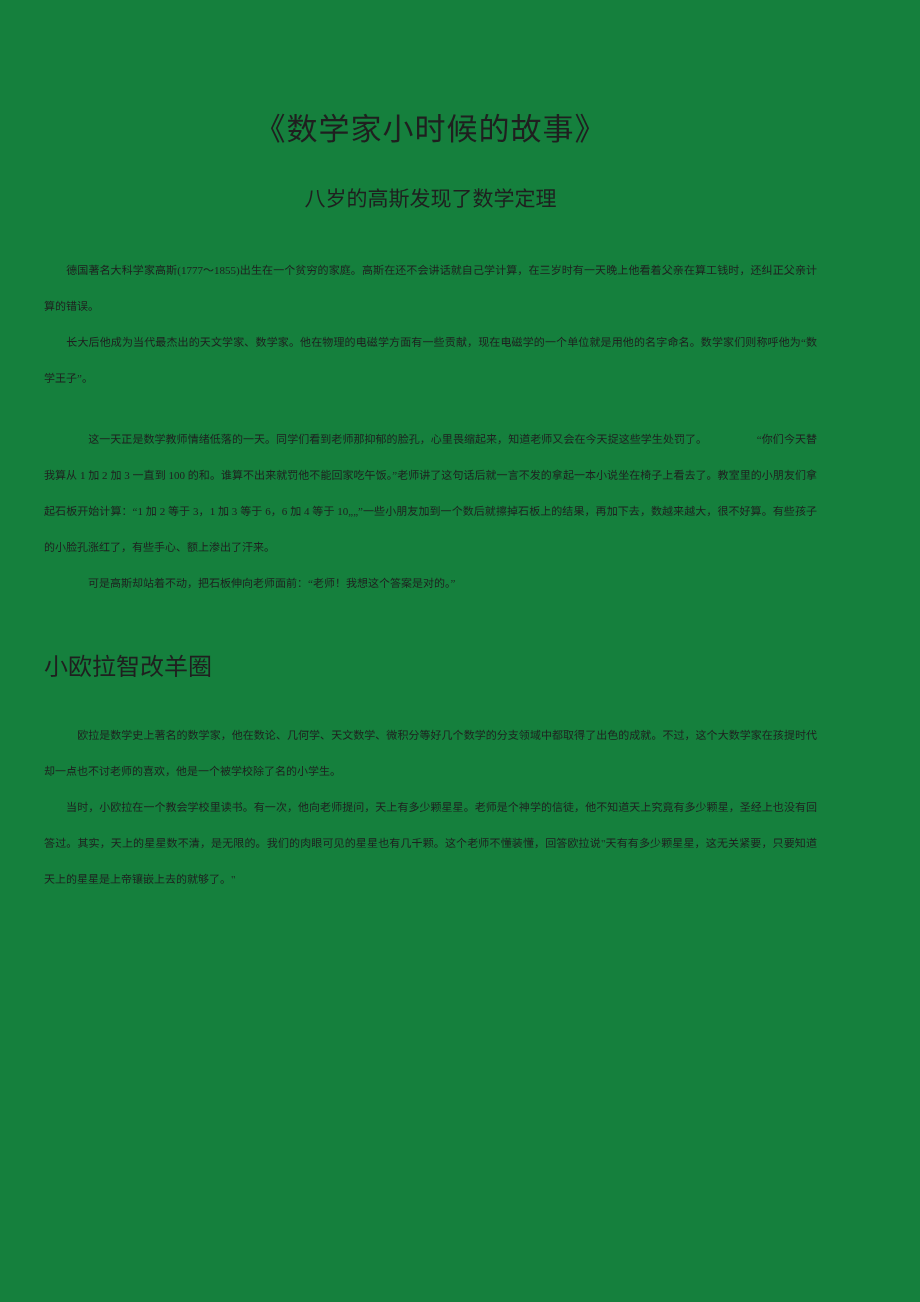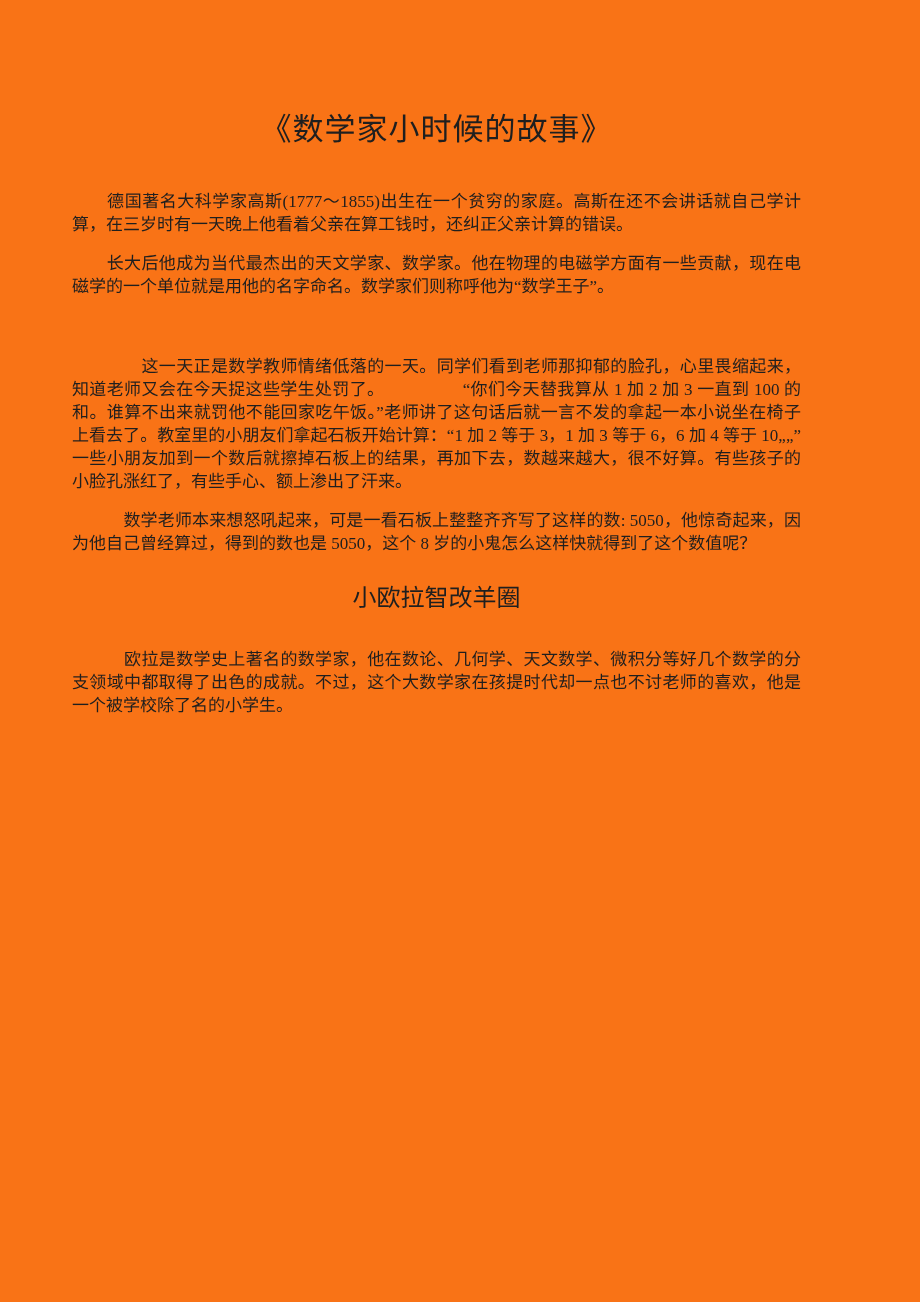--- a/index.html
+++ b/index.html
@@ -2,73 +2,74 @@
 <html lang="zh-CN"><head>
 <meta charset="utf-8">
 <style>
   html, body { margin: 0; padding: 0; background: #ffffff; }
   .page {
     position: relative;
     width: 920px;
     height: 1302px;
     box-sizing: border-box;
     margin: 0 auto;
-    padding: 108px 103px 0 56px;
-    background: #f97316;
+    padding: 108px 103px 0 44px;
+    background: #15803d;
     color: #1f1f1f;
     font-family: "Liberation Serif", "DejaVu Serif", serif;
     overflow: hidden;
   }
   .doc-title {
     text-align: center;
     font-size: 31px;
     line-height: 44px;
     font-weight: 400;
     letter-spacing: 1px;
   }
   .sec-heading-1 {
     text-align: center;
     font-size: 21px;
     line-height: 30px;
     font-weight: 400;
     margin-top: 32px;
   }
   .sec-body-1 { margin-top: 38px; }
   .sec-heading-2 {
-    text-align: center;
     font-size: 24px;
     line-height: 36px;
     font-weight: 400;
-    margin-top: 25px;
+    margin-top: 48px;
     margin-bottom: 32px;
   }
   .para {
-    margin: 16px;
-    font-size: 17px;
-    line-height: 23px;
+    margin: 0;
+    font-size: 11px;
+    line-height: 36px;
     text-align: justify;
     min-height: 25px;
     word-break: break-all;
   }
 </style>
 </head>
 <body>
 
 <div class="page">
 
   <div class="doc-title">《数学家小时候的故事》</div>
 
+  <div class="sec-heading-1">八岁的高斯发现了数学定理</div>
 
   <div class="sec-body-1">
       <p class="para">　　德国著名大科学家高斯(1777～1855)出生在一个贫穷的家庭。高斯在还不会讲话就自己学计算，在三岁时有一天晚上他看着父亲在算工钱时，还纠正父亲计算的错误。</p>
       <p class="para">　　长大后他成为当代最杰出的天文学家、数学家。他在物理的电磁学方面有一些贡献，现在电磁学的一个单位就是用他的名字命名。数学家们则称呼他为“数学王子”。</p>
       <p class="para"></p>
       <p class="para">　　　　这一天正是数学教师情绪低落的一天。同学们看到老师那抑郁的脸孔，心里畏缩起来，知道老师又会在今天捉这些学生处罚了。　　　　　“你们今天替我算从 1 加 2 加 3 一直到 100 的和。谁算不出来就罚他不能回家吃午饭。”老师讲了这句话后就一言不发的拿起一本小说坐在椅子上看去了。教室里的小朋友们拿起石板开始计算：“1 加 2 等于 3，1 加 3 等于 6，6 加 4 等于 10„„”一些小朋友加到一个数后就擦掉石板上的结果，再加下去，数越来越大，很不好算。有些孩子的小脸孔涨红了，有些手心、额上渗出了汗来。</p>
-      <p class="para">　　　数学老师本来想怒吼起来，可是一看石板上整整齐齐写了这样的数: 5050，他惊奇起来，因为他自己曾经算过，得到的数也是 5050，这个 8 岁的小鬼怎么这样快就得到了这个数值呢？</p>
+      <p class="para">　　　　可是高斯却站着不动，把石板伸向老师面前：“老师！我想这个答案是对的。”</p>
     </div>
 
   <div class="sec-heading-2">小欧拉智改羊圈</div>
 
   <div class="sec-body-2">
       <p class="para">　　　欧拉是数学史上著名的数学家，他在数论、几何学、天文数学、微积分等好几个数学的分支领域中都取得了出色的成就。不过，这个大数学家在孩提时代却一点也不讨老师的喜欢，他是一个被学校除了名的小学生。</p>
+      <p class="para">　　当时，小欧拉在一个教会学校里读书。有一次，他向老师提问，天上有多少颗星星。老师是个神学的信徒，他不知道天上究竟有多少颗星，圣经上也没有回答过。其实，天上的星星数不清，是无限的。我们的肉眼可见的星星也有几千颗。这个老师不懂装懂，回答欧拉说"天有有多少颗星星，这无关紧要，只要知道天上的星星是上帝镶嵌上去的就够了。"</p>
     </div>
 
 </div>
 
 </body></html>

